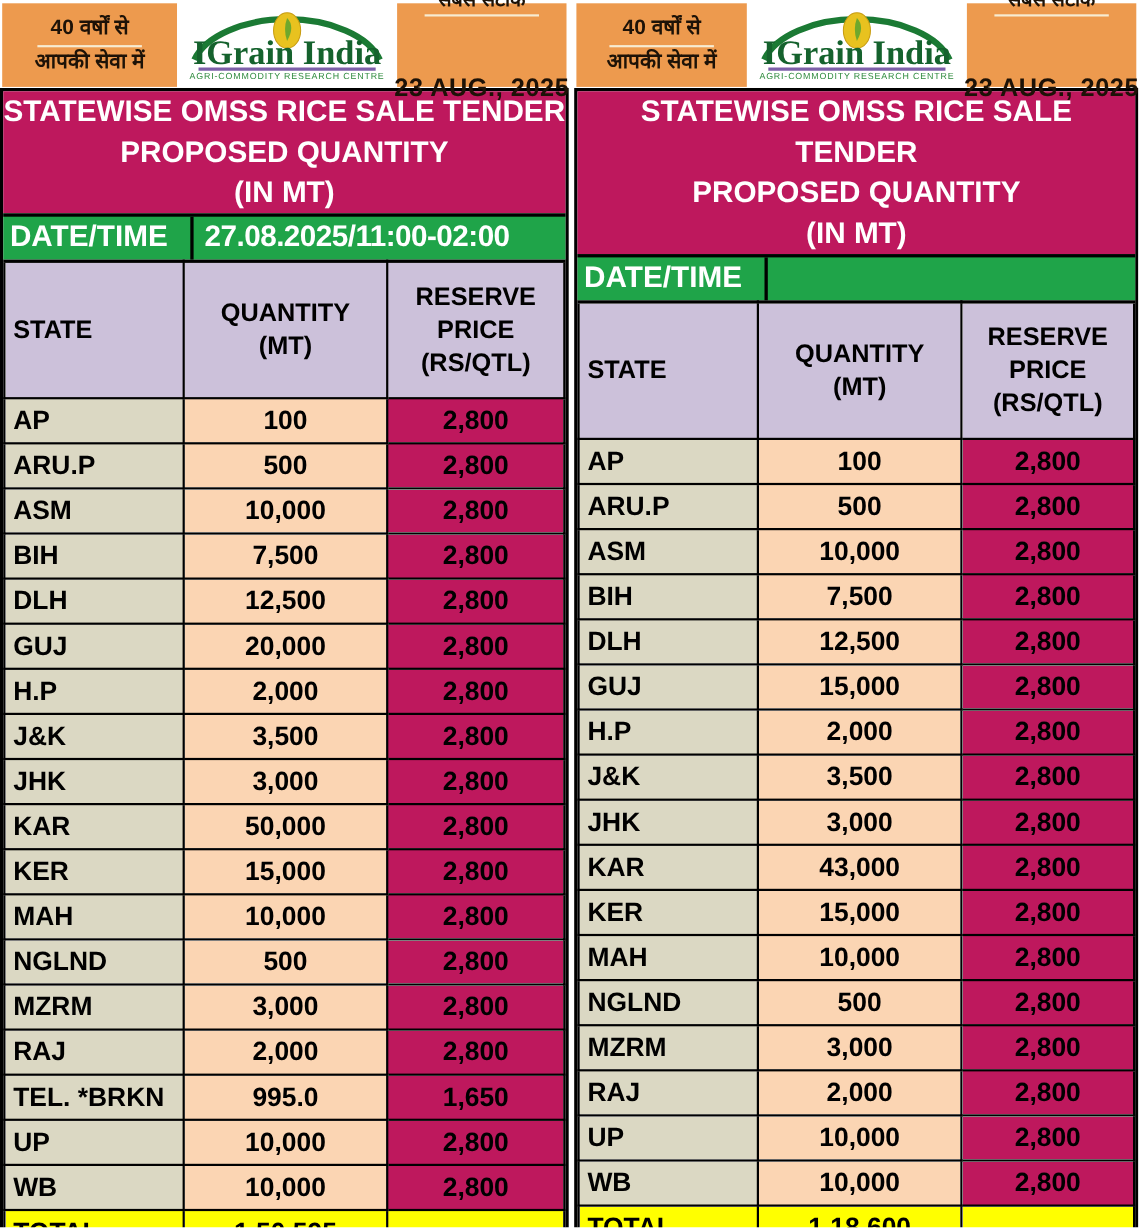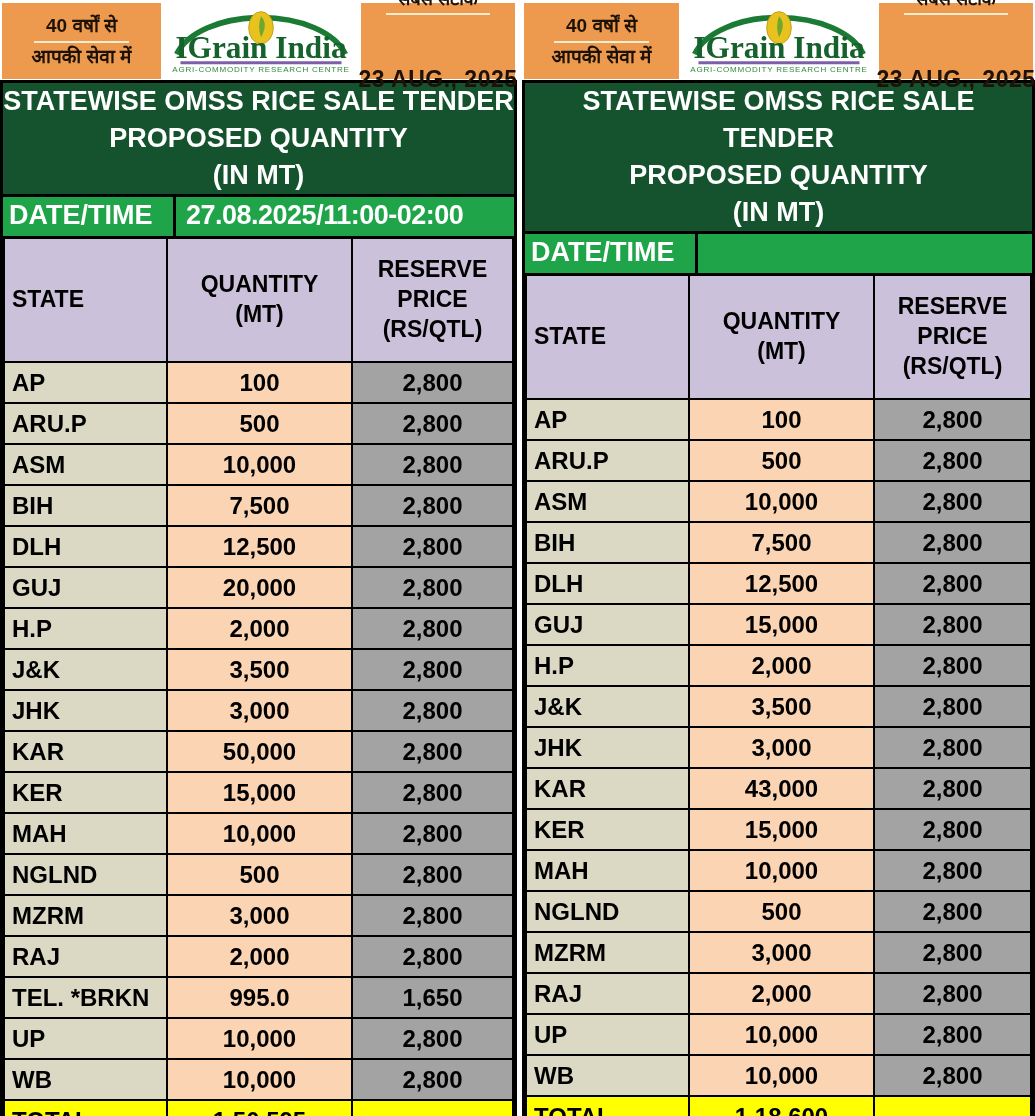--- a/index.html
+++ b/index.html
@@ -15,37 +15,37 @@
              align-items:center;justify-content:center;font-weight:bold;line-height:1.25;}
   .brand-left{width:168px;font-size:19px;}
   .brand-right{width:154px;font-size:18px;gap:48px;}
   .rule-under{border-bottom:2px solid #f7ecd2;padding:0 12px 3px;margin-bottom:2px;white-space:nowrap;}
   .brand-date{font-size:23px;letter-spacing:0.5px;white-space:nowrap;}
   .brand-line2{white-space:nowrap;}
   .logo-panel{flex:1;background:#ffffff;display:flex;align-items:center;justify-content:center;}
 
   
   .boxed{border:3px solid #000;margin-top:1px;}
-  .title-block{background:#14532d;color:#fff;font-weight:bold;font-size:27px;
+  .title-block{background:#be185d;color:#fff;font-weight:bold;font-size:27px;
                text-align:center;line-height:37px;padding:0;}
   .datetime-row{display:flex;background:#1FA449;color:#fff;font-weight:bold;
                 font-size:27px;border-top:3px solid #000;}
   .dt-label{width:160px;border-right:3px solid #000;padding:3px 4px 5px 6px;white-space:nowrap;}
   .dt-value{flex:1;padding:3px 4px 5px 10px;white-space:nowrap;letter-spacing:-0.5px;}
 
   table{border-collapse:collapse;width:100%;table-layout:fixed;border-top:3px solid #000;}
   col.c1{width:163px;} col.c2{width:185px;}
   th,td{border:2px solid #000;font-weight:bold;color:#000;overflow:hidden;}
   th{background:#CCC1DA;font-size:23px;height:120px;vertical-align:middle;line-height:1.3;}
   th.state,td.state{text-align:left;padding-left:7px;}
   th.qty,th.price,td.qty,td.price{text-align:center;}
   td{height:37px;font-size:24px;}
   td.state{background:#DBD8C3;}
   td.qty{background:#FBD5B3;}
-  td.price{background:#a3a3a3;}
+  td.price{background:#be185d;}
   tr.total td{background:#FFFF00;height:37px;}
 
   svg text{font-family:"Liberation Serif",serif;}
   svg text.sub{font-family:"Liberation Sans",sans-serif;}
 </style>
 </head>
 <body>
 
 <div class="canvas">
 

